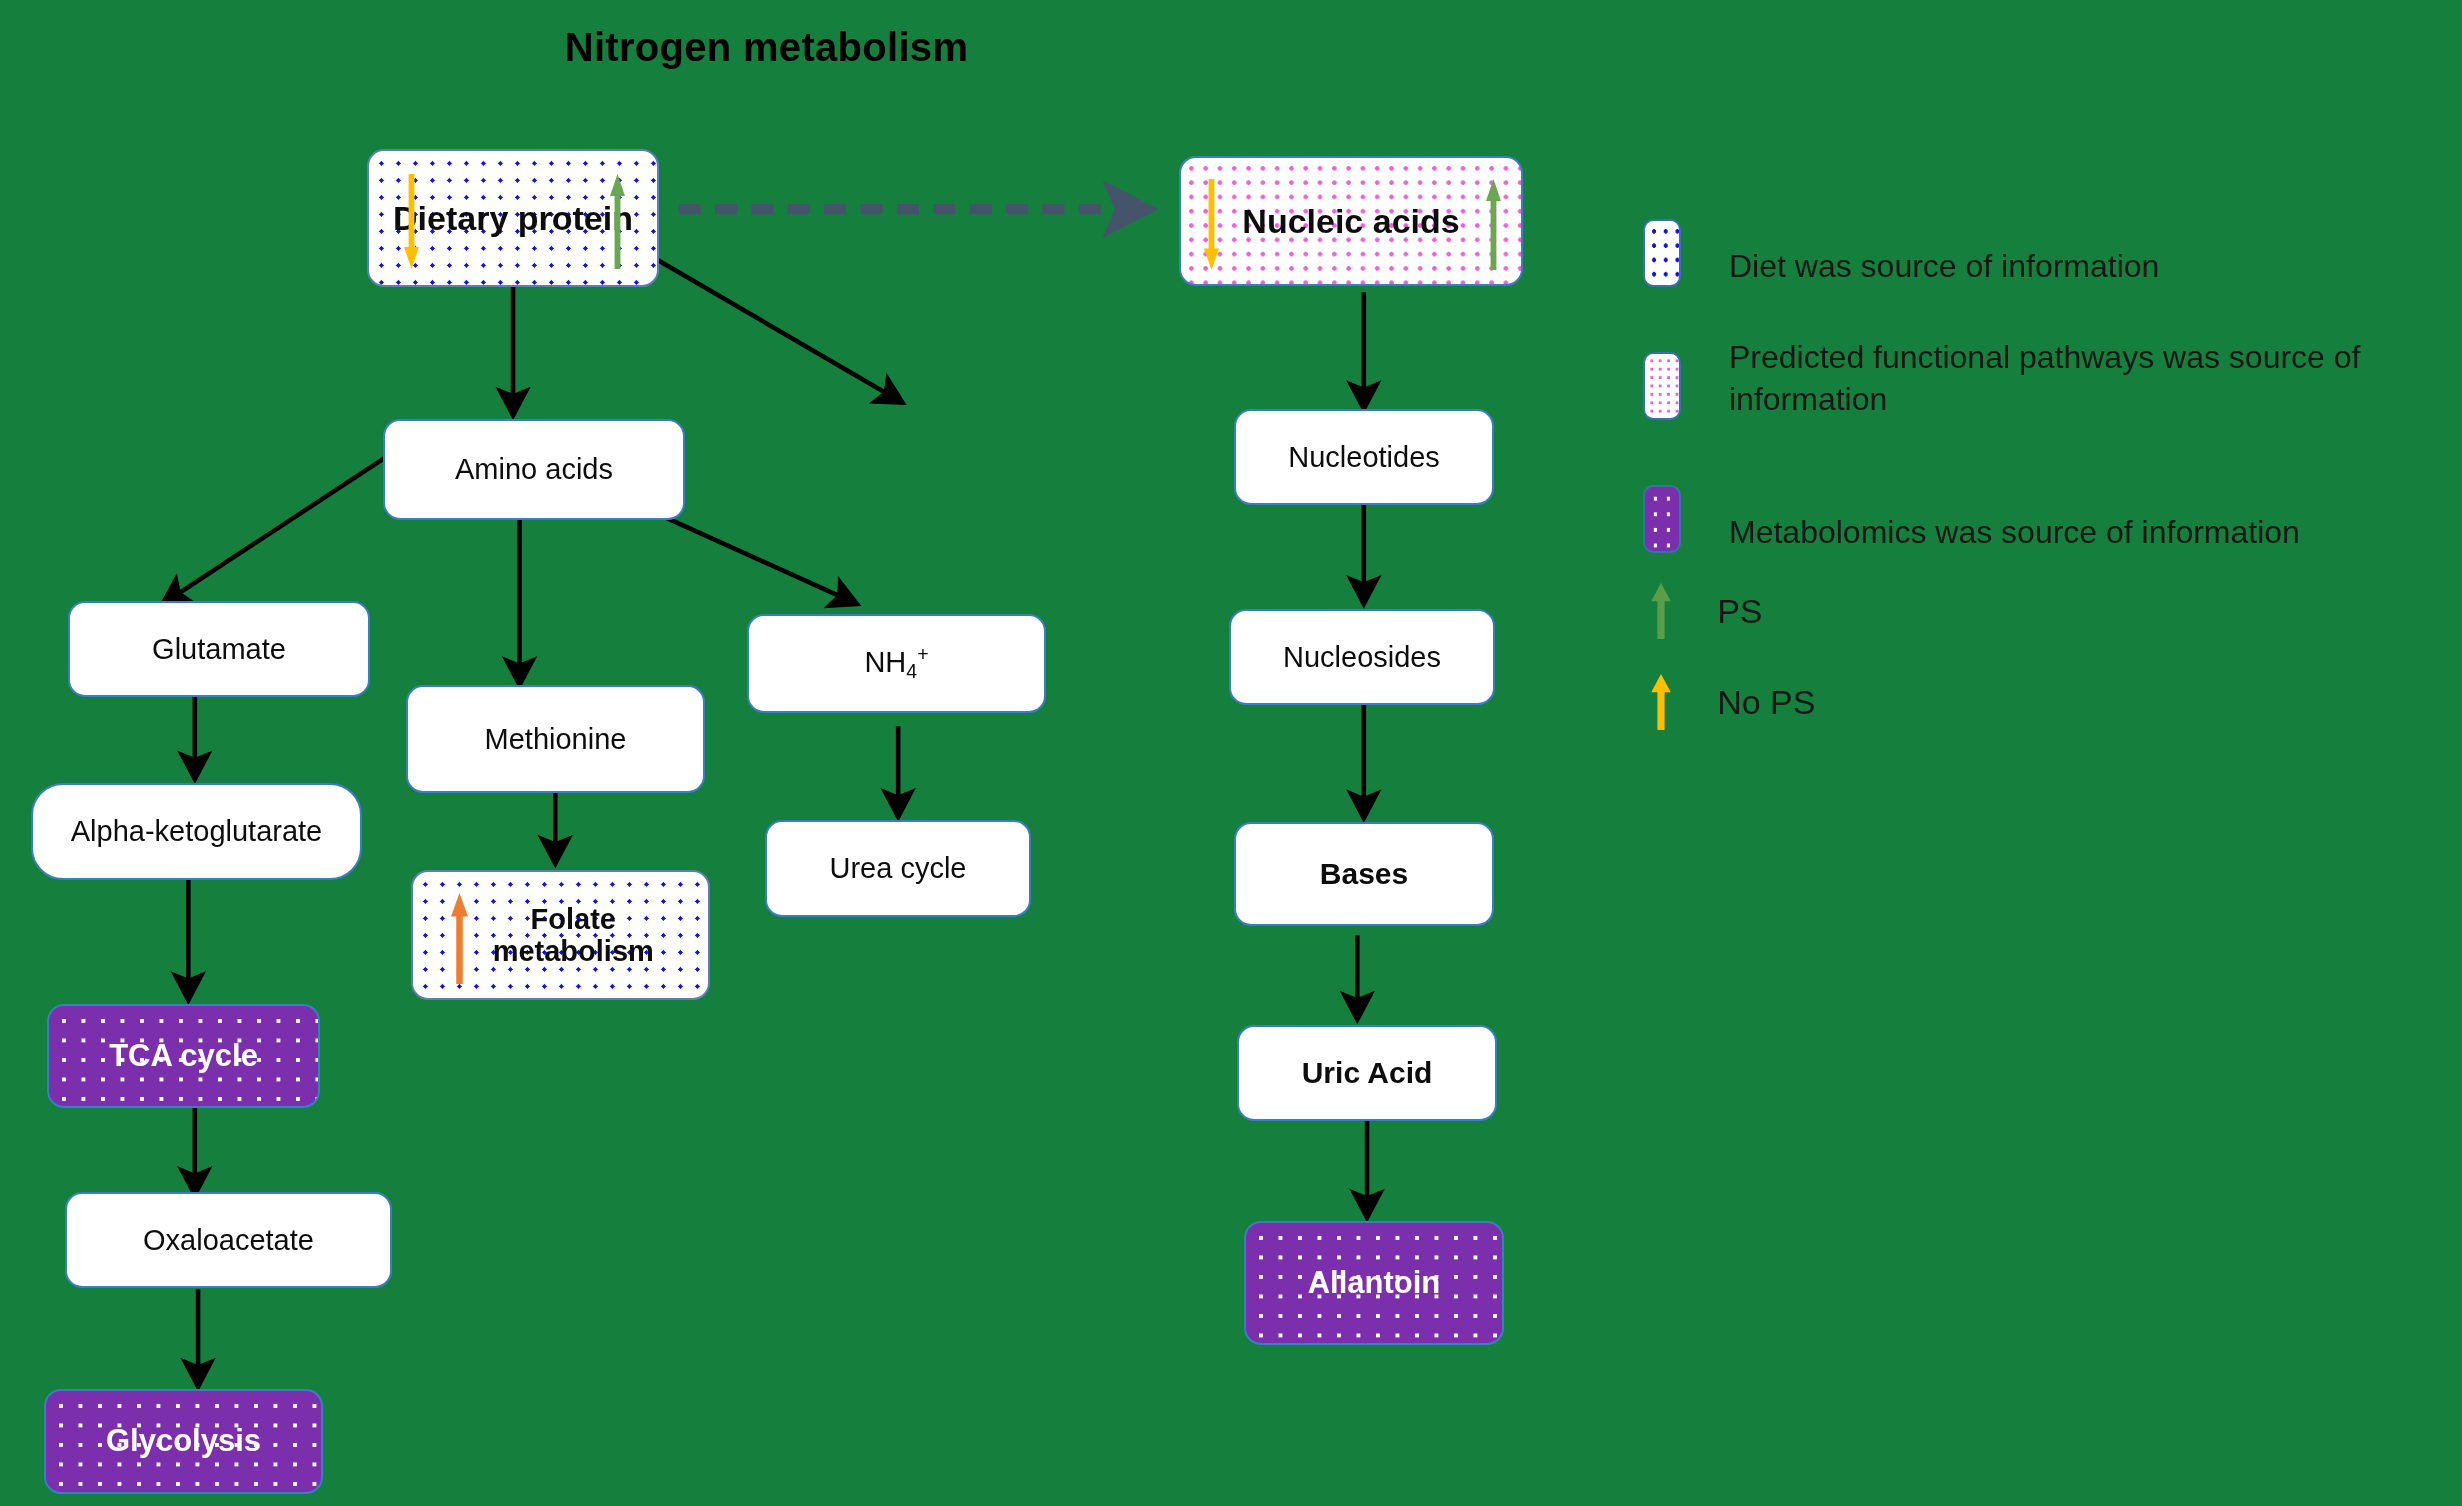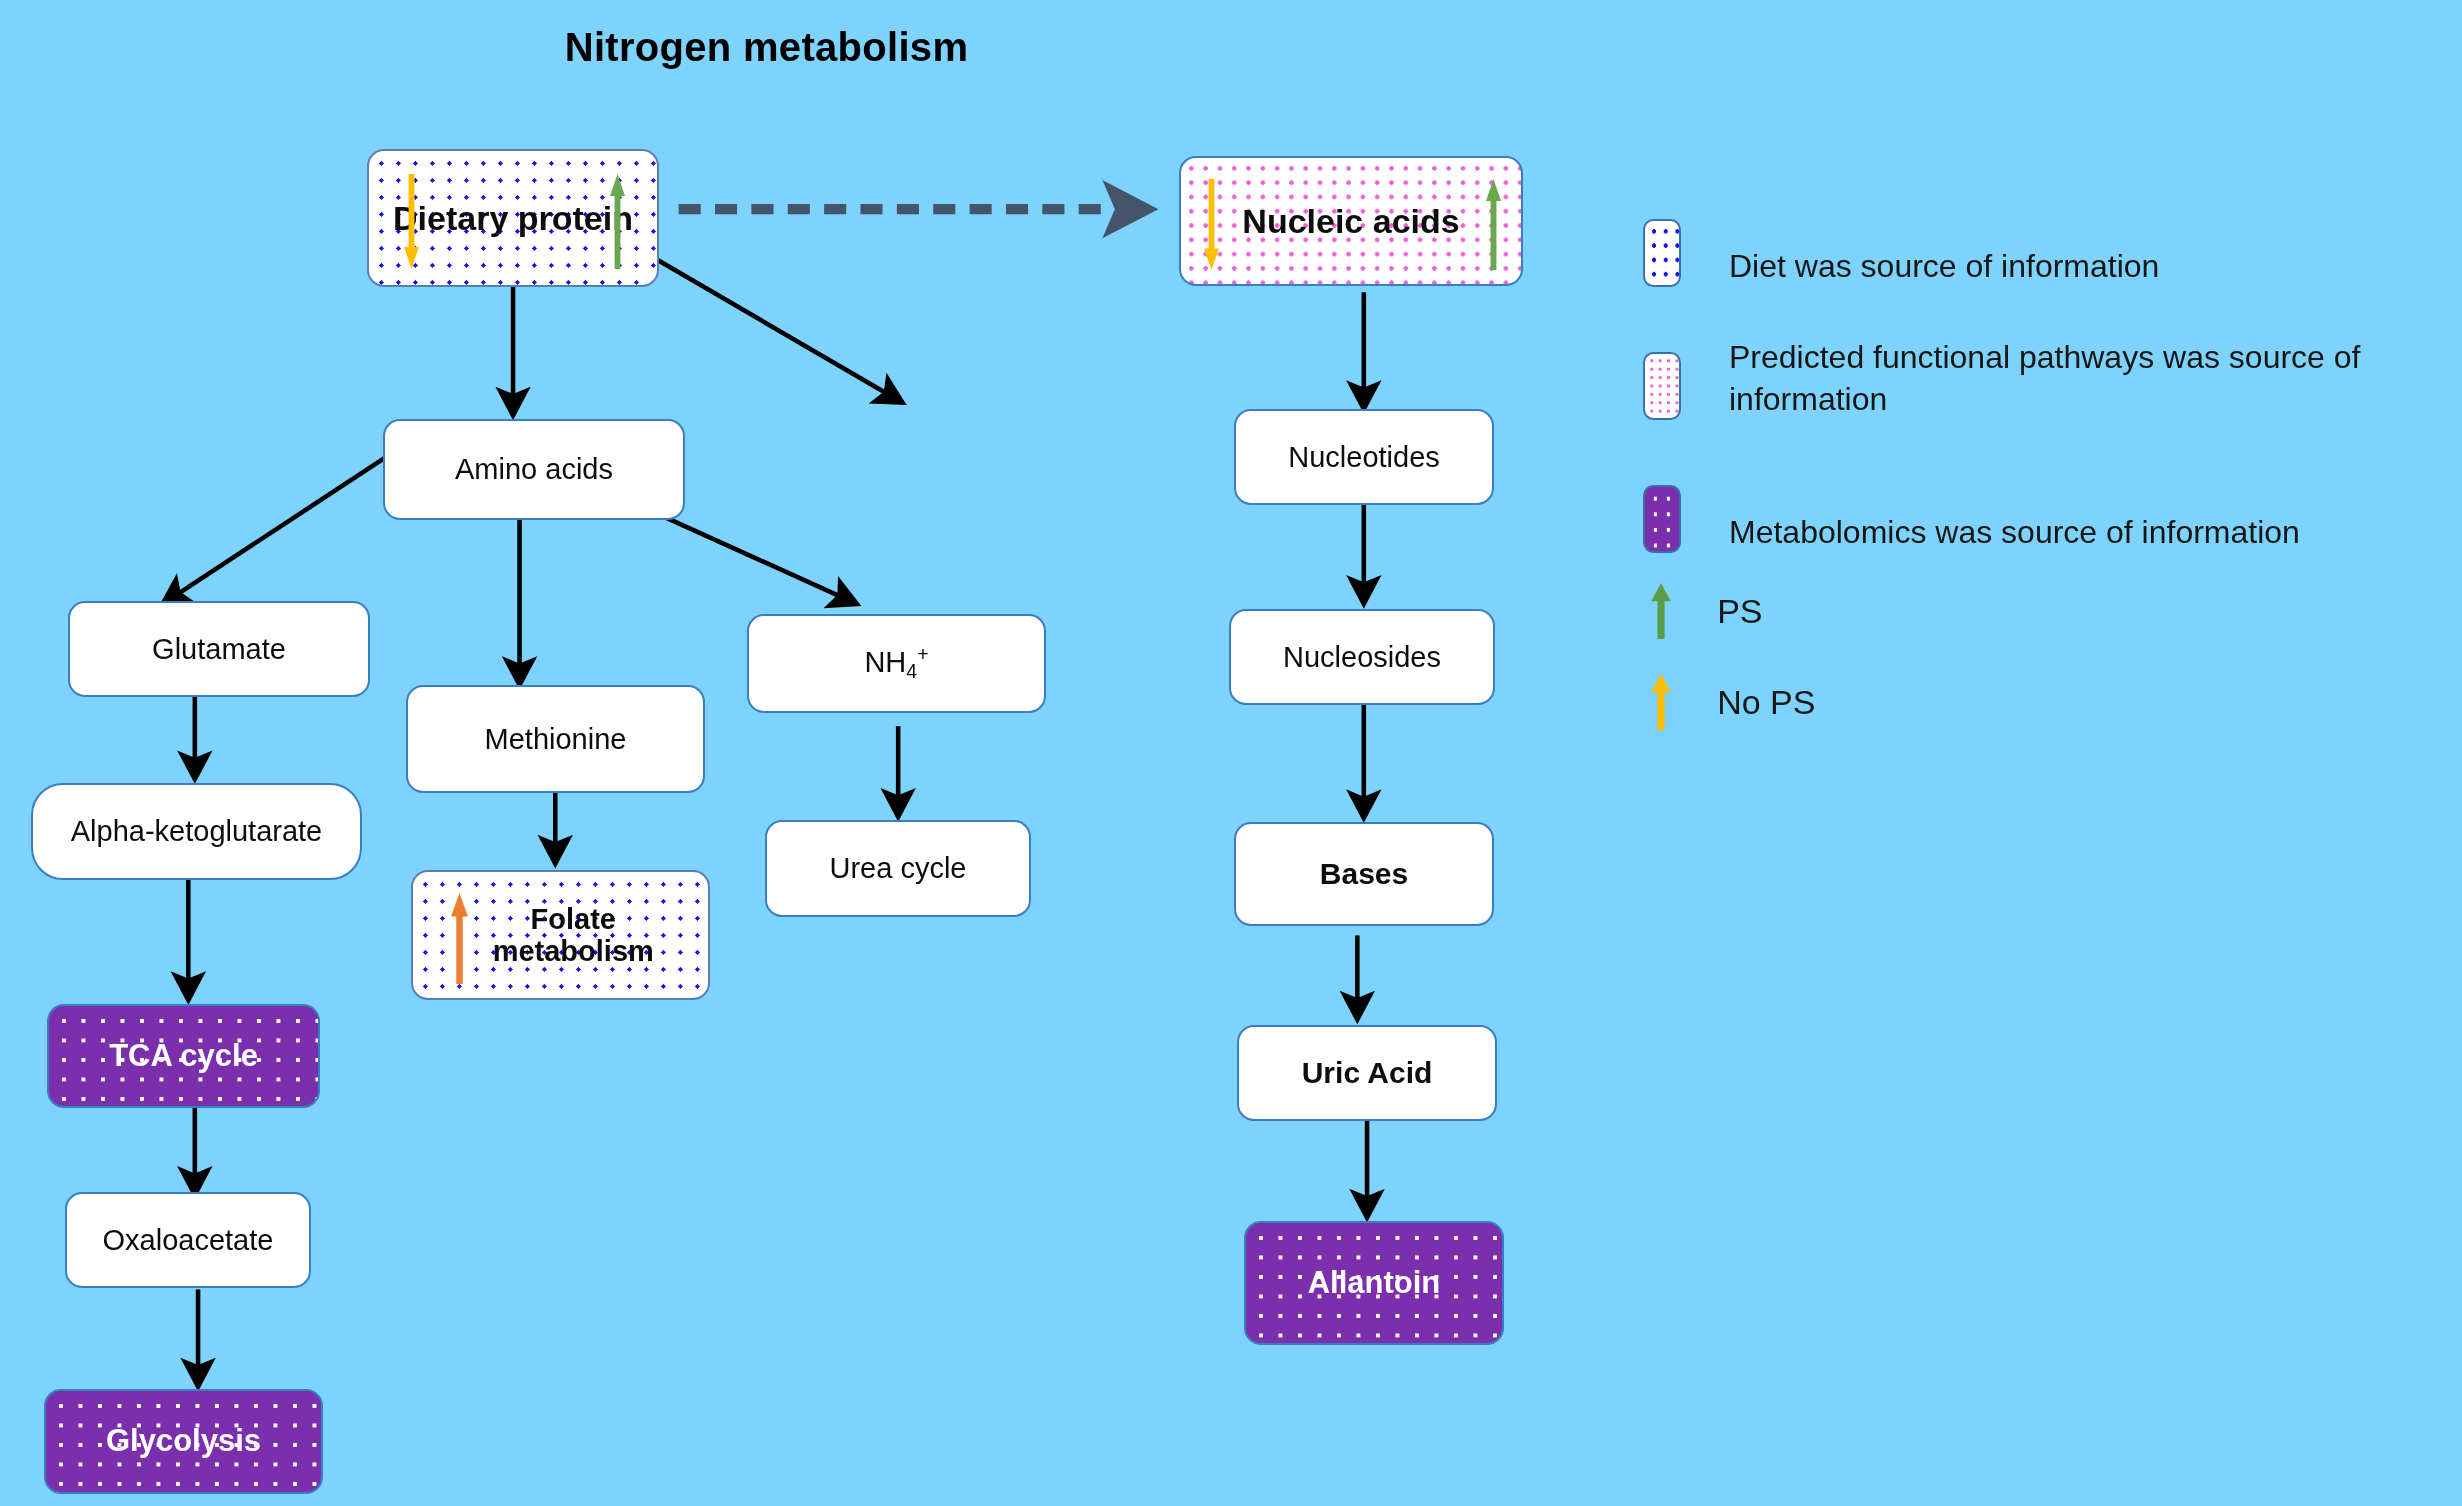--- a/index.html
+++ b/index.html
@@ -2,21 +2,21 @@
 <html style="font-size:10.4px"><head>
 <meta charset="utf-8">
 <style>
   html,body{margin:0;padding:0;background:#ffffff;}
   body{font-family:"Liberation Sans", sans-serif;}
 
   #canvas{
     position:relative;
     width:2462px;
     height:1507px;
-    background:#7dd3fc;
+    background:#15803d;
     overflow:hidden;
   }
 
   
   #title{
     position:absolute;
     left:0; top:25px;
     width:1533px;
     text-align:center;
     font-size:40px;
@@ -277,21 +277,21 @@
   </div>
 
   <div class="node n-plain" style="left:765px; top:820px; width:266px; height:97px;">
     <span class="lbl">Urea cycle</span>
   </div>
 
   <div class="node pat-metab" style="left:47px; top:1004px; width:273px; height:104px; font-size:31px;">
     <span class="lbl">TCA cycle</span>
   </div>
 
-  <div class="node n-plain" style="left:65px; top:1192px; width:246px; height:96px;">
+  <div class="node n-plain" style="left:65px; top:1192px; width:327px; height:96px;">
     <span class="lbl">Oxaloacetate</span>
   </div>
 
   <div class="node pat-metab" style="left:44px; top:1389px; width:279px; height:105px; font-size:31px;">
     <span class="lbl">Glycolysis</span>
   </div>
 
   <div class="node n-plain" style="left:1234px; top:409px; width:260px; height:96px;">
     <span class="lbl">Nucleotides</span>
   </div>

